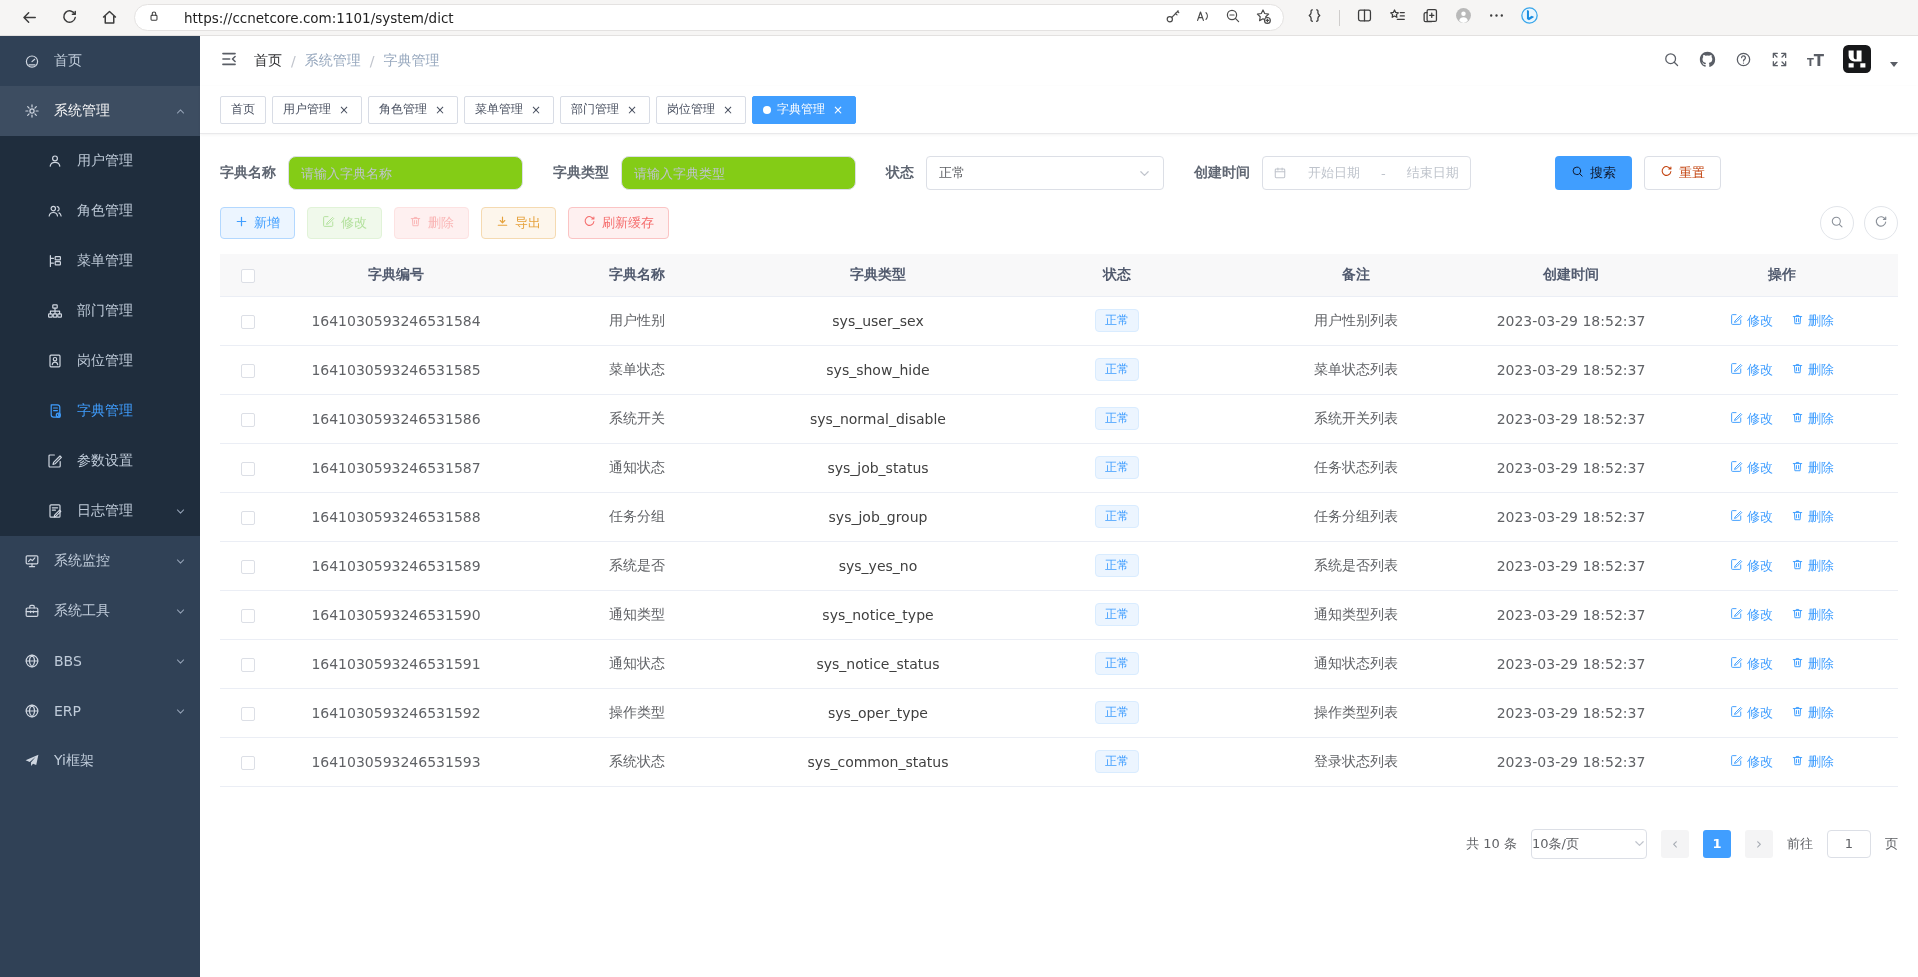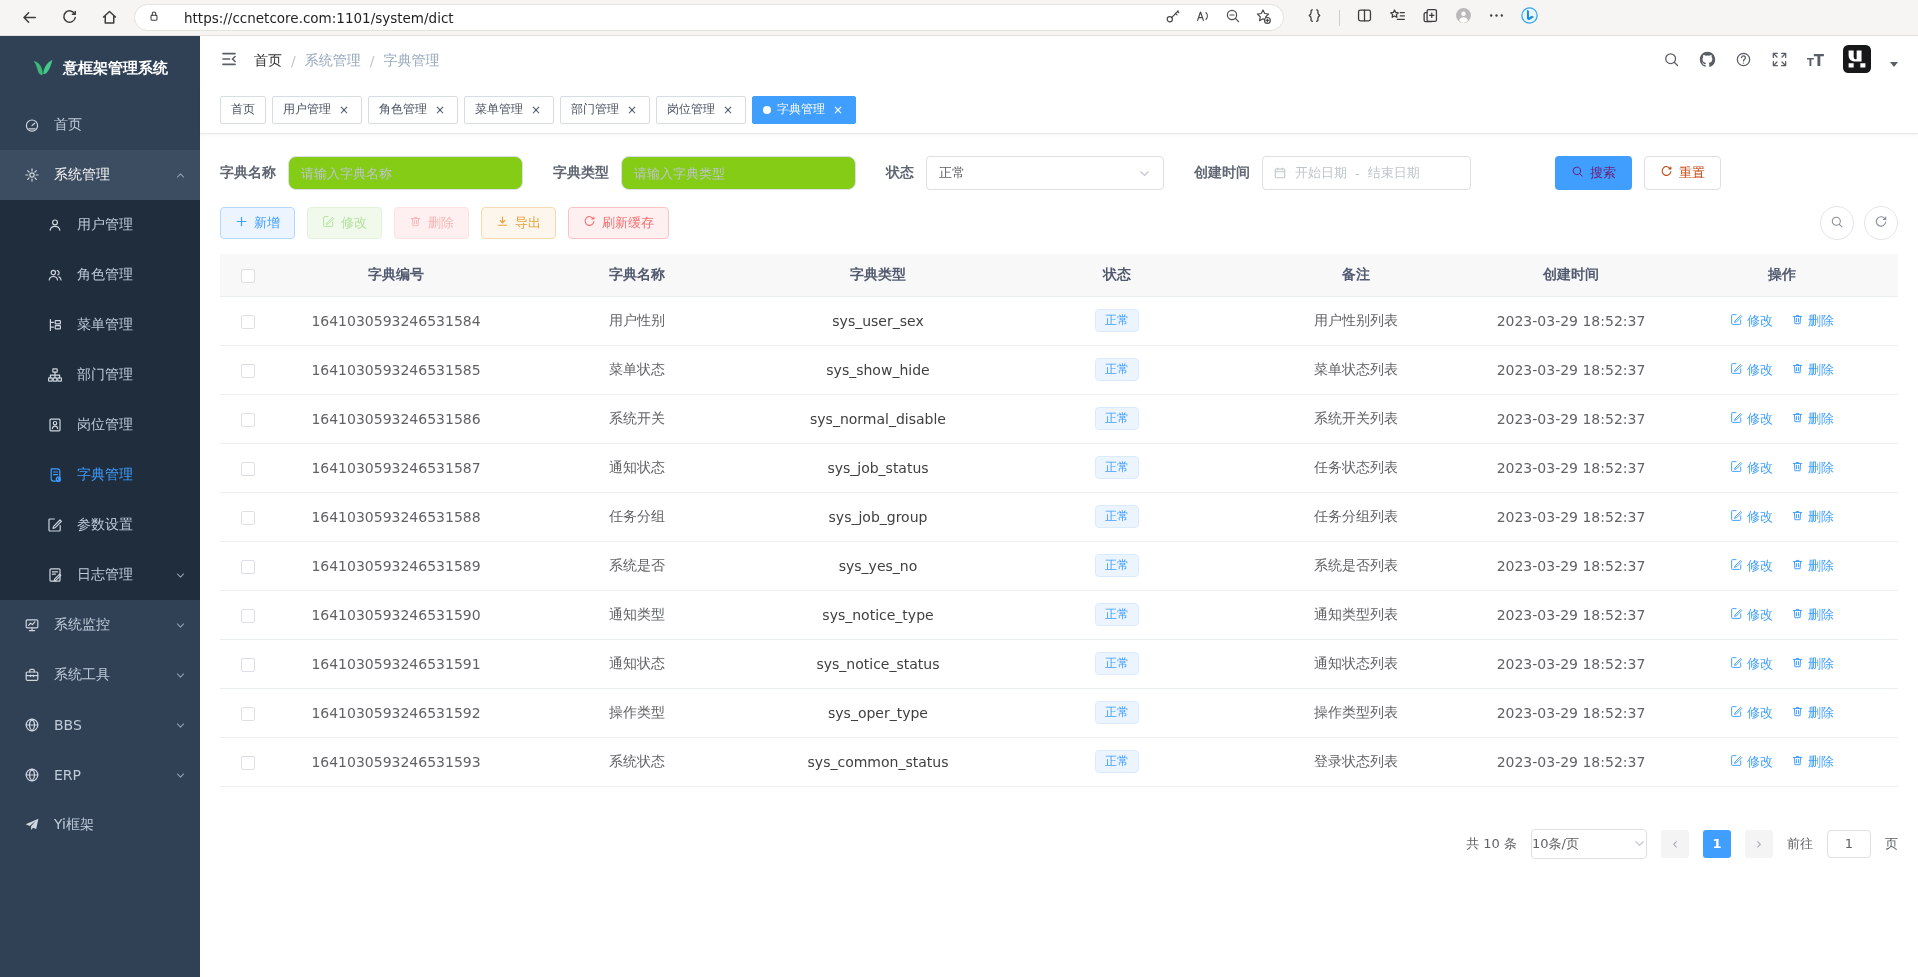--- a/index.html
+++ b/index.html
@@ -80,28 +80,28 @@
     font-size:13px; color:#606266; background:#84cc16; outline:none;
     font-family:"DejaVu Sans","Liberation Sans",sans-serif; }
   .finput::placeholder { color:#bfc4cc; }
   .w235 { width:235px; }
   .gap30 { width:30px; flex:0 0 auto; }
   .select { width:238px; height:34px; border:1px solid #dcdfe6; border-radius:4px; background:#fff;
     display:flex; align-items:center; padding:0 12px; color:#606266; font-size:13px; cursor:pointer; }
   .sel-caret { margin-left:auto; color:#c0c4cc; font-size:13px; }
   .sel-caret svg { width:1em; height:1em; display:block; }
   .date-range { width:209px; height:34px; border:1px solid #dcdfe6; border-radius:4px; background:#fff;
-    display:flex; align-items:center; gap:8px; padding:0 10px; font-size:13px; color:#bfc4cc; }
+    display:flex; align-items:center; gap:21px; padding:0 10px; font-size:13px; color:#bfc4cc; }
   .date-range .dicon { color:#c0c4cc; font-size:14px; }
   .dicon svg { width:1em; height:1em; display:block; }
   .btn { height:34px; border-radius:4px; padding:0 15px; font-size:13px; display:inline-flex;
     align-items:center; gap:6px; border:1px solid transparent; cursor:pointer;
     font-family:inherit; }
   .btn svg { width:13px; height:13px; }
-  .btn-search { background:#409eff; color:#701a75; margin-left:84px; }
+  .btn-search { background:#409eff; color:#0f172a; margin-left:84px; }
   .btn-reset { background:#fff; border-color:#dcdfe6; color:#c2410c; margin-left:12px; }
 
   .toolbar-row { display:flex; align-items:center; gap:12px; margin-bottom:14px; }
   .tbtn { height:32px; padding:0 14px; border-radius:4px; font-size:13px; display:inline-flex;
     align-items:center; gap:6px; border:1px solid; cursor:pointer; background:#fff; font-family:inherit; }
   .tbtn svg { width:13px; height:13px; }
   .tbtn-add    { background:#ecf5ff; border-color:#b3d8ff; color:#409eff; }
   .tbtn-edit   { background:#f0f9eb; border-color:#e1f3d8; color:#b3e19d; }
   .tbtn-del    { background:#fef0f0; border-color:#fde2e2; color:#fab6b6; }
   .tbtn-export { background:#fdf6ec; border-color:#f5dab1; color:#e6a23c; }
@@ -218,27 +218,20 @@
     <span class="bing"><svg viewBox="0 0 16 16" fill="none" stroke="currentColor" stroke-width="1.2" stroke-linecap="round" stroke-linejoin="round">
           <circle cx="8" cy="8" r="7.2" fill="#eaf6fe" stroke="#37a5ea"></circle>
           <path fill="#1b8de0" stroke="none" d="M5.6 2.8l1.9.7v6.3l2.6-1.5 2.3 1.2-4.9 2.9-1.9-1.2z"></path>
         </svg></span>
   </div>
 </div>
 
 <div class="app">
 
   <aside class="sidebar">
-    <div class="logo-row">
-      <span><svg viewBox="0 0 16 16" fill="none" stroke="currentColor" stroke-width="1.2" stroke-linecap="round" stroke-linejoin="round">
-            <path fill="#3aba76" stroke="none" d="M7.9 14.2C7.7 8.6 5.2 5.4 1.2 4.2c2.6 3.9 2.7 7.2 3.9 9.1.9 1.4 2.1 1.5 2.8.9z"></path>
-            <path fill="#43c98a" stroke="none" d="M8.2 13.6c.4-4.6 2.6-8 6.7-9.9-1.3 4.6-2.5 7.7-4.3 9.4-.9.9-1.8 1-2.4.5z"></path>
-          </svg></span>
-      <span>意框架管理系统</span>
-    </div>
     <nav>
 
         <div class="menu-item">
           <span class="mi-icon">
             <svg viewBox="0 0 16 16" fill="none" stroke="currentColor" stroke-width="1.2" stroke-linecap="round" stroke-linejoin="round">
               <circle cx="8" cy="8.6" r="5.6"></circle>
               <path d="M8 8.6l2.7-2.3"></path>
               <path d="M5 11.8h6"></path>
             </svg>
           </span>

